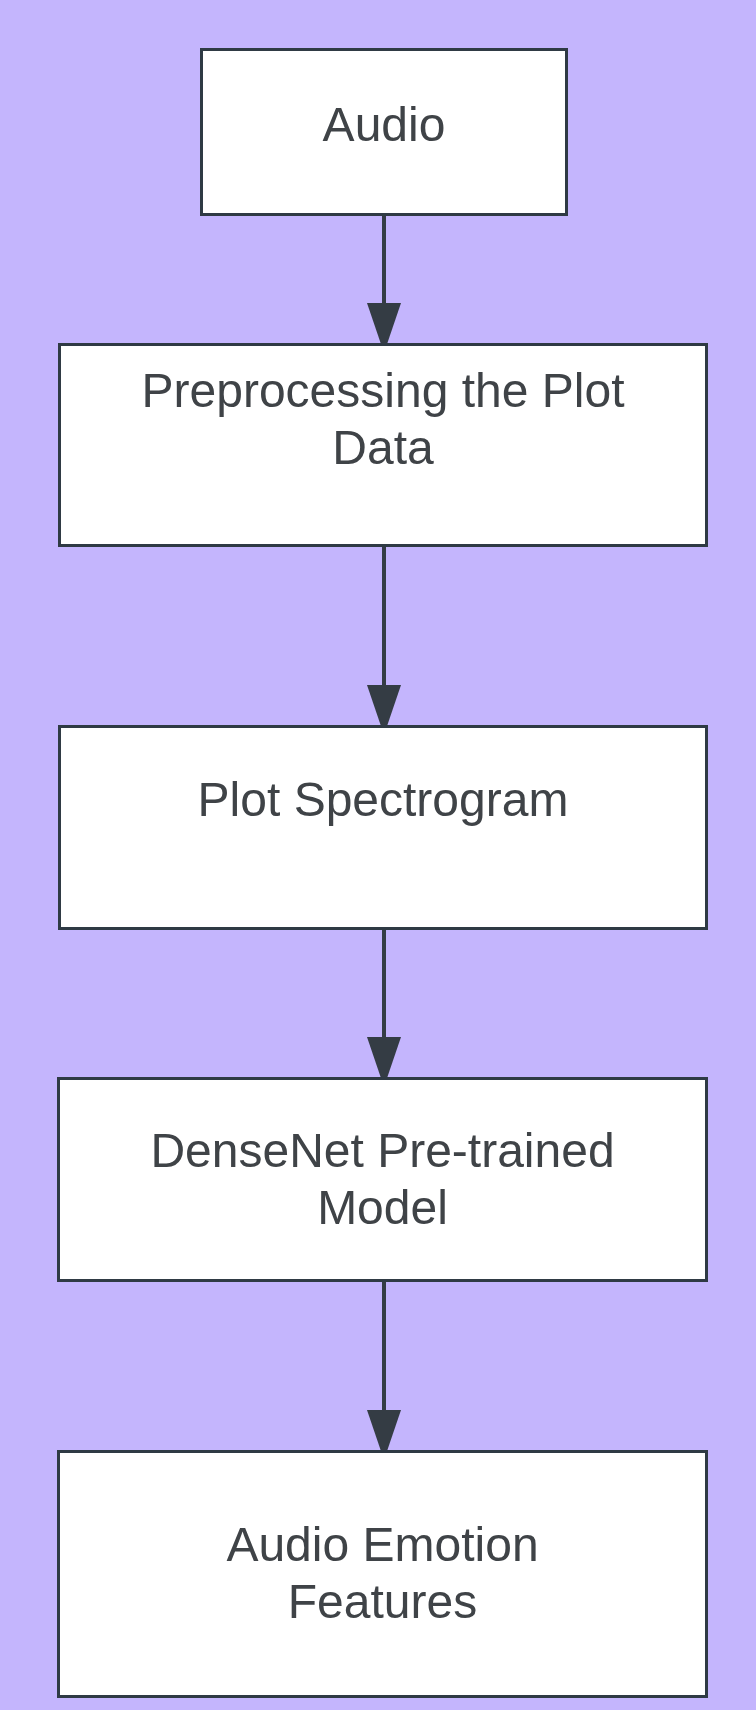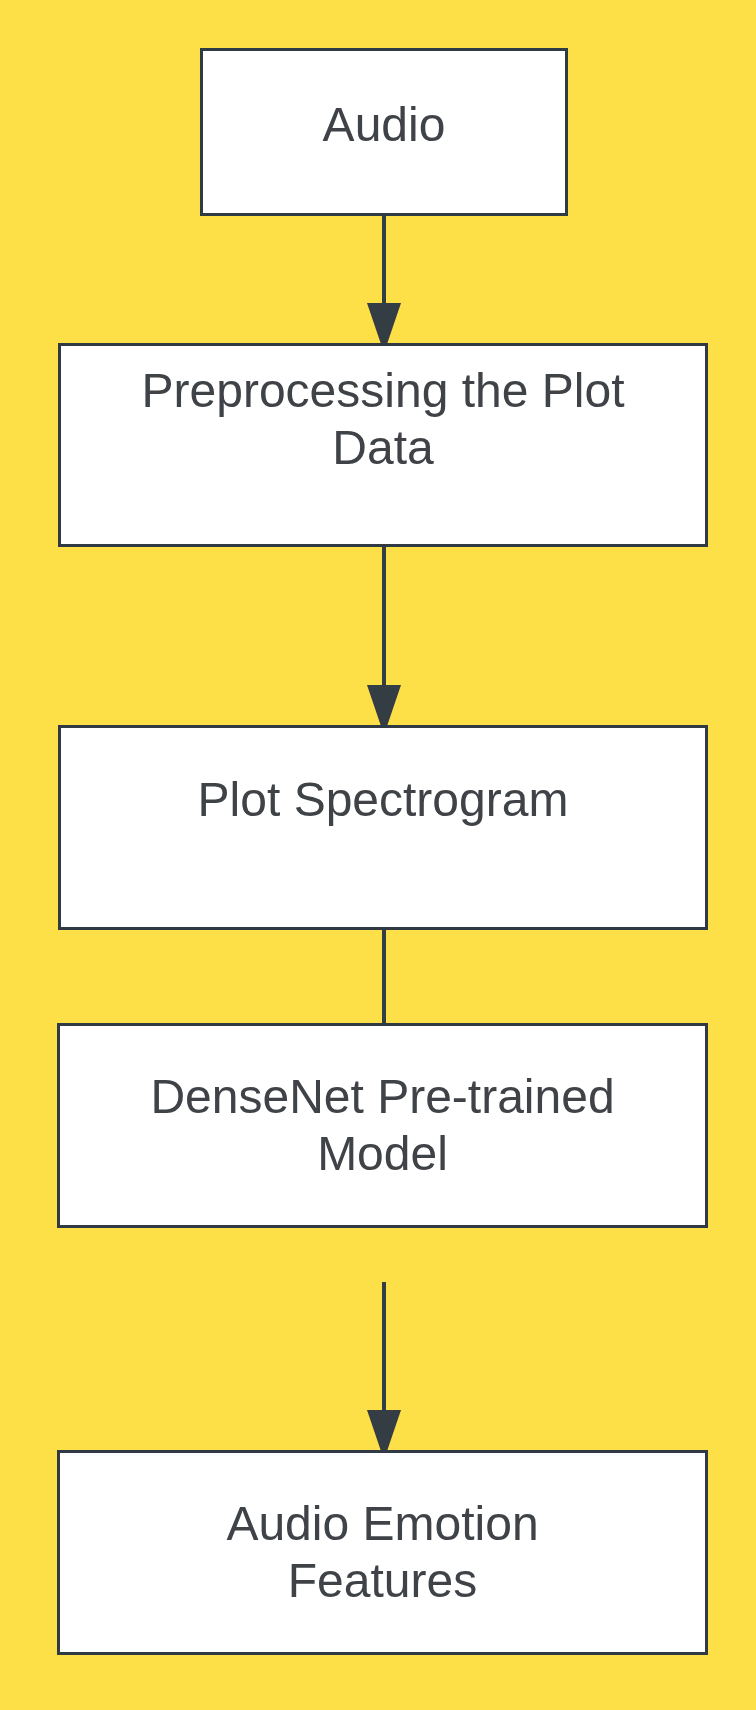--- a/index.html
+++ b/index.html
@@ -4,21 +4,21 @@
 <style>
   html, body {
     margin: 0;
     padding: 0;
     background: #ffffff;
   }
   .canvas {
     position: relative;
     width: 756px;
     height: 1710px;
-    background: #fde047;
+    background: #c4b5fd;
     font-family: "Liberation Sans", sans-serif;
     overflow: hidden;
   }
   .node {
     position: absolute;
     box-sizing: border-box;
     background: #ffffff;
     border: 3px solid #2f3a44;
     display: flex;
     align-items: center;
@@ -41,27 +41,27 @@
     left: 58px; top: 343px;
     width: 650px; height: 204px;
     padding-bottom: 50px;
   }
   .node-spectrogram {
     left: 58px; top: 725px;
     width: 650px; height: 205px;
     padding-bottom: 55px;
   }
   .node-densenet {
-    left: 57px; top: 1023px;
+    left: 57px; top: 1077px;
     width: 651px; height: 205px;
     padding-bottom: 0;
   }
   .node-features {
     left: 57px; top: 1450px;
-    width: 651px; height: 205px;
+    width: 651px; height: 248px;
   }
   .arrow {
     position: absolute;
     left: 362px;
     width: 44px;
     display: block;
   }
   .arrow-1 { top: 216px; height: 137px; }
   .arrow-2 { top: 547px; height: 188px; }
   .arrow-3 { top: 930px; height: 157px; }

